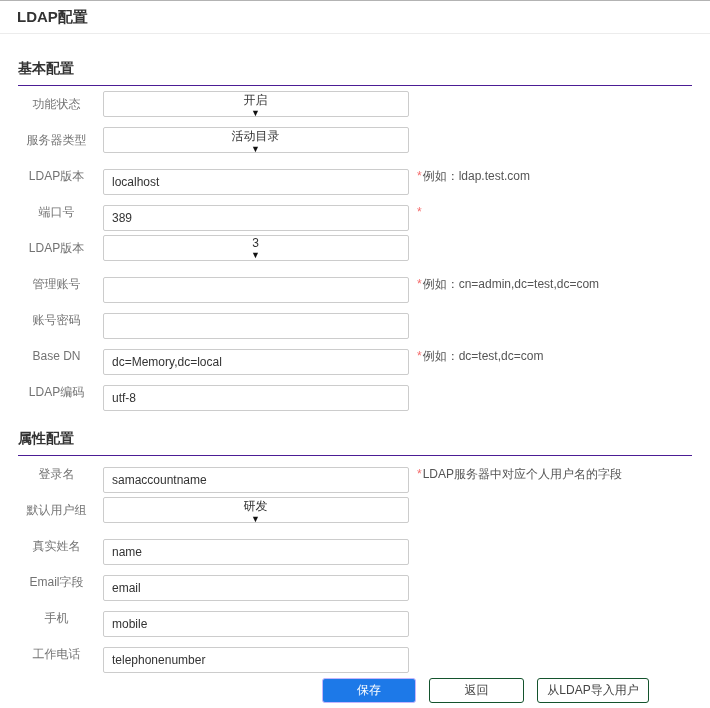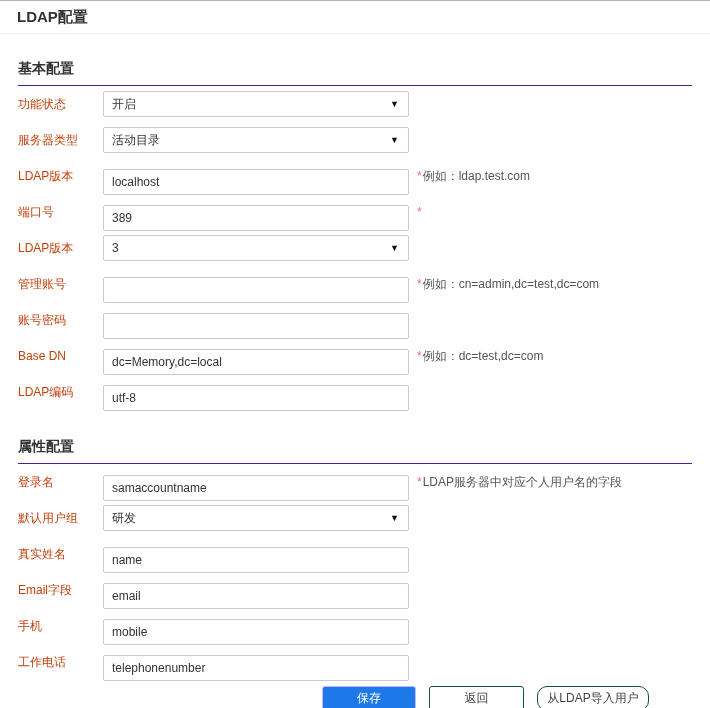--- a/index.html
+++ b/index.html
@@ -23,37 +23,38 @@
   }
   .content { padding:0 18px; }
   .section-title {
     margin-top:26px;
     font-size:14px;
     font-weight:bold;
     color:#333;
     padding-bottom:7px;
     border-bottom:1px solid #4c1d95;
   }
-  .section-2 .section-title { margin-top:28px; }
+  .section-2 .section-title { margin-top:20px; }
   .row { display:flex; align-items:center; height:36px; }
   .row-label {
     width:77px;
-    text-align:left;
-    color:#c2410c;
+    text-align:center;
+    color:#737373;
     flex-shrink:0;
     white-space:nowrap;
   }
   .field {
     margin-left:8px;
     width:306px;
     height:26px;
     border:1px solid #cccccc;
     border-radius:2px;
     background:#fff;
     flex-shrink:0;
+    flex-direction:column;
   }
   input.field {
     padding:0 8px;
     font-size:12px;
     color:#333;
     font-family:inherit;
     outline:none;
     margin-top:12px;
   }
   .select-box {
@@ -88,21 +89,21 @@
     background:#1d79e8;
     border:1px solid #c4b5fd;
     color:#fff;
   }
   .btn-plain {
     background:#fff;
     border:1px solid #14532d;
     color:#444;
   }
   .btn-back { width:95px; }
-  .btn-import { width:112px;border-radius:10px; }
+  .btn-import { width:112px; }
 </style>
 </head>
 <body>
 
 <div class="header">LDAP配置</div>
 
 <div class="content">
   <div id="sections">
       <div class="section section-1">
         <div class="section-title">基本配置</div>

